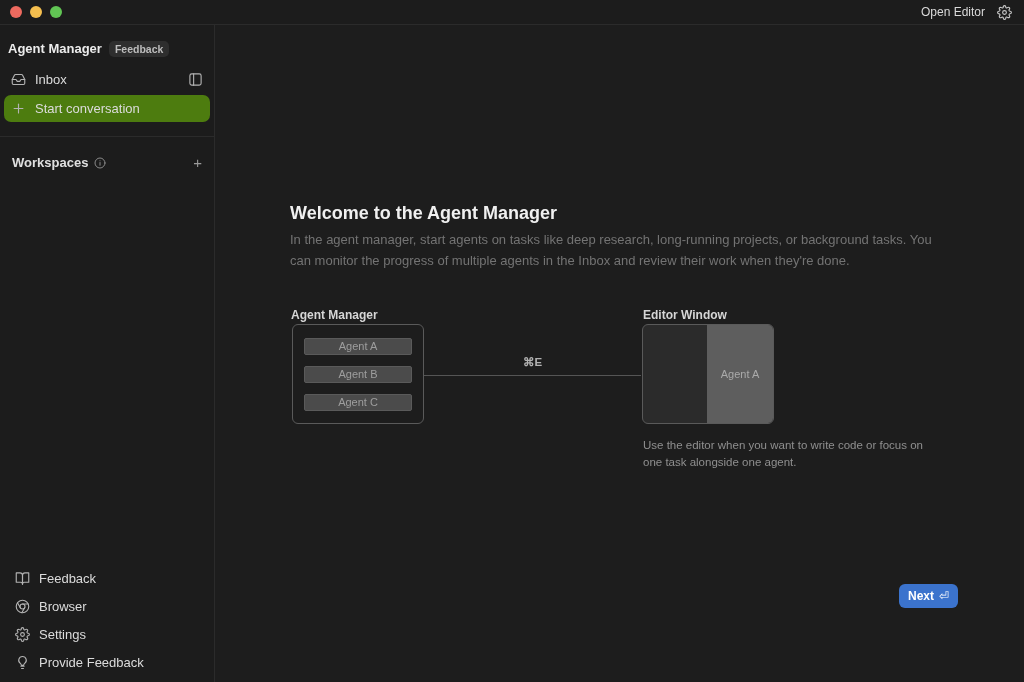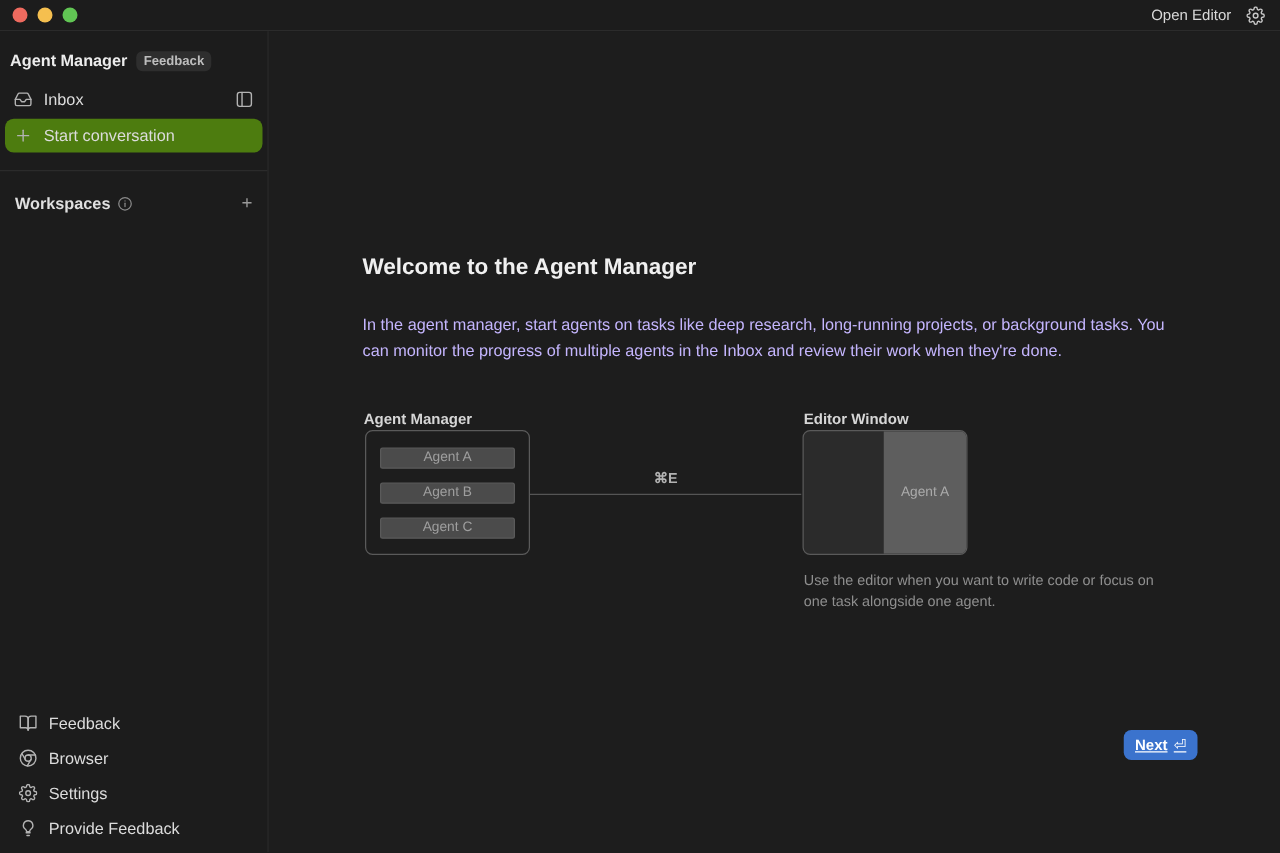--- a/index.html
+++ b/index.html
@@ -60,21 +60,21 @@
   .info-icon svg { width:12px; height:12px; }
   .sb-playground .grow { flex:1; }
   .plus-glyph { color:#9a9a9a; font-size:15px; line-height:1; cursor:pointer; }
   .sb-bottom { margin:0 4px 5px 4px; }
   .sb-bottom .sb-row { height:27px; }
 
   
   .main { flex:1; position:relative; background:#1d1d1d; }
   .content { position:absolute; left:75px; top:177px; width:670px; }
   .page-title { font-size:18px; font-weight:bold; color:#f0f0f0; line-height:22px; }
-  .page-desc { margin-top:25px; font-size:13px; line-height:21px; color:#c4b5fd; width:652px; }
+  .page-desc { margin-top:5px; font-size:13px; line-height:21px; color:#737373; width:652px; }
 
   .diagram { position:relative; margin-top:37px; width:490px; height:170px; }
   .diag-label { position:absolute; top:0; font-size:12px; font-weight:bold; color:#d6d6d6; }
   .diag-label.left { left:1px; }
   .diag-label.right { left:353px; }
 
   .manager-box {
     position:absolute; left:2px; top:16px; width:132px; height:100px;
     border:1px solid #5a5a5a; border-radius:6px;
     display:flex; flex-direction:column; justify-content:center; align-items:center; gap:11px;
@@ -99,21 +99,21 @@
     font-size:11px; color:#aaaaaa;
   }
   .diag-caption { position:absolute; top:129px; font-size:11.5px; line-height:16.5px; color:#8f8f8f; width:284px; }
   .diag-caption.left { left:1px; }
   .diag-caption.right { left:353px; }
 
   .next-btn {
     position:absolute; left:684px; top:559px; height:24px;
     background:#3b73cd; color:#ffffff; border:none; border-radius:6px;
     font-family:"Liberation Sans", sans-serif; font-size:12px; font-weight:bold;
-    padding:0 9px; display:flex; align-items:center; gap:5px; cursor:pointer;text-decoration:underline;
+    padding:0 9px; display:flex; align-items:center; gap:5px; cursor:pointer;
   }
   .next-btn .return-glyph { font-size:12px; font-weight:normal; }
 </style>
 </head>
 <body>
 
 <div class="app">
 
   <div class="titlebar">
     <div class="traffic">

